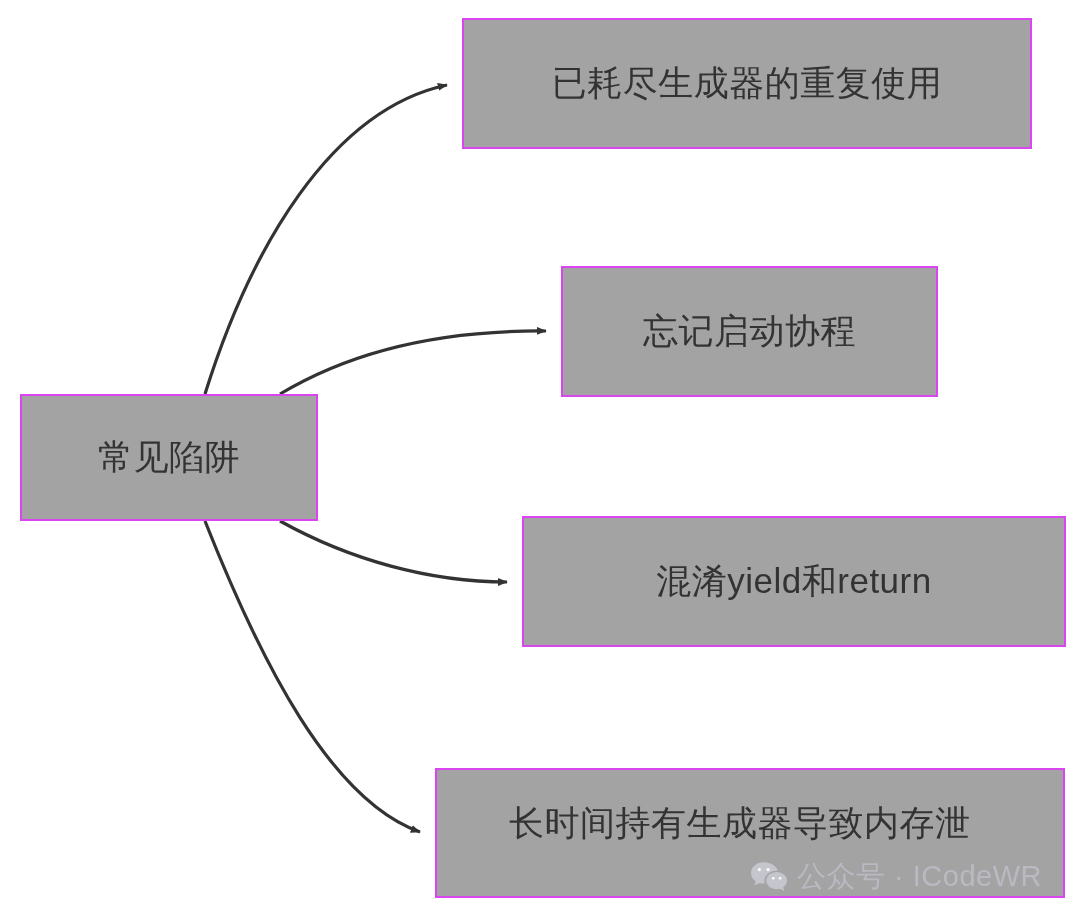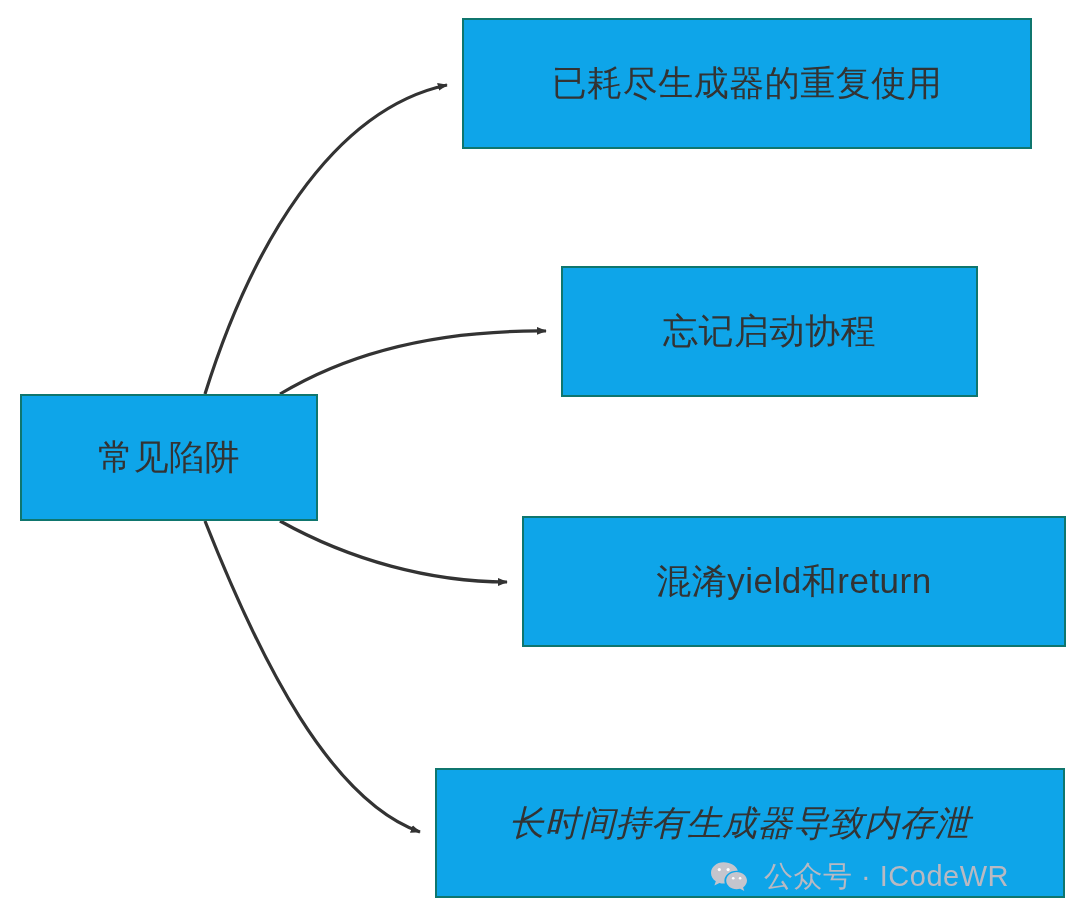--- a/index.html
+++ b/index.html
@@ -19,22 +19,22 @@
     position: absolute;
     left: 0;
     top: 0;
     width: 1080px;
     height: 916px;
     pointer-events: none;
   }
   .node {
     position: absolute;
     box-sizing: border-box;
-    background: #0ea5e9;
-    border: 2px solid #0f766e;
+    background: #a3a3a3;
+    border: 2px solid #d946ef;
     display: flex;
     align-items: center;
     justify-content: center;
     overflow: hidden;
     z-index: 2;
   }
   .node-label {
     color: #333333;
     font-size: 35px;
     line-height: 1.1;
@@ -53,51 +53,50 @@
   #node-b1 {
     left: 462px;
     top: 18px;
     width: 570px;
     height: 131px;
   }
   
   #node-b2 {
     left: 561px;
     top: 266px;
-    width: 417px;
+    width: 377px;
     height: 131px;
   }
   
   #node-b3 {
     left: 522px;
     top: 516px;
     width: 544px;
     height: 131px;
   }
   
   #node-b4 {
     left: 435px;
     top: 768px;
     width: 630px;
     height: 130px;
     justify-content: flex-start;
     padding-left: 72px;
-    font-style: italic;
   }
   #node-b4 .node-label {
     transform: translateY(-10px);
   }
   
   #watermark {
     position: absolute;
-    left: 710px;
+    left: 750px;
     top: 857px;
     display: flex;
     align-items: center;
-    gap: 16px;
+    gap: 9px;
     z-index: 3;
   }
   #watermark .wm-text {
     color: #b9b9c2;
     font-size: 29px;
     white-space: nowrap;
     letter-spacing: 0.5px;
   }
   .wechat-icon {
     display: block;

